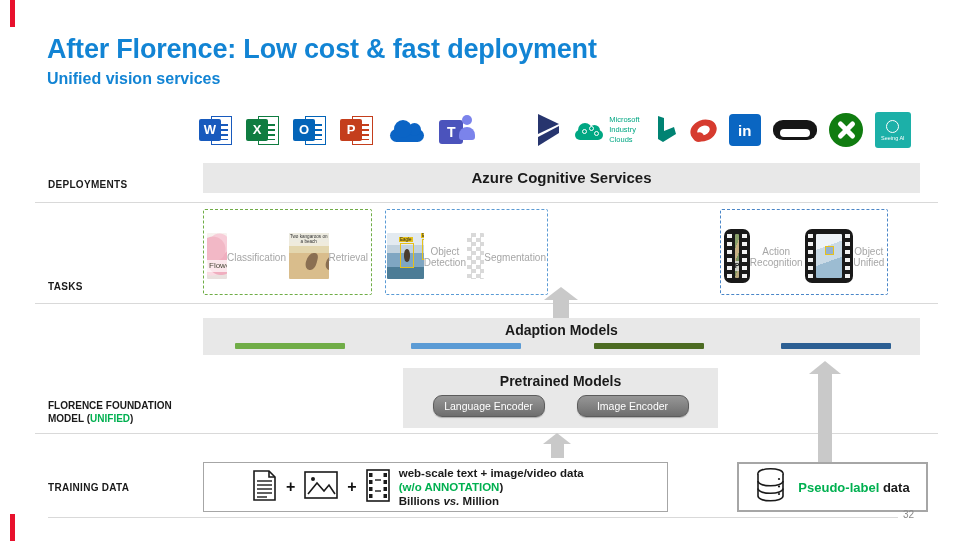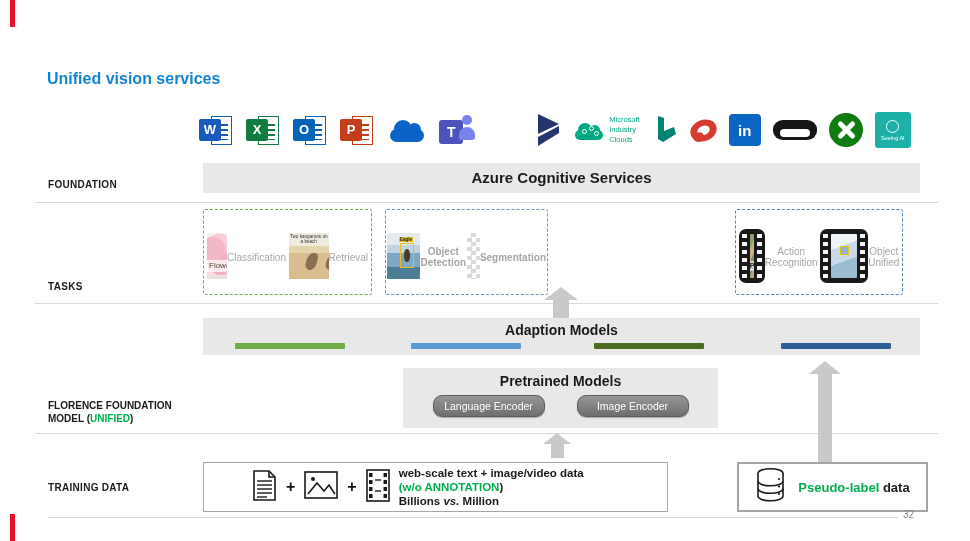--- a/index.html
+++ b/index.html
@@ -78,21 +78,21 @@
   .abar{position:absolute;top:25px;height:6px;width:110px;border-radius:1px;}
   .abar.a0{left:32px;} .abar.a1{left:208px;} .abar.a2{left:391px;} .abar.a3{left:578px;}
 
   .hr{position:absolute;height:1px;background:#D9D9D9;left:35px;width:903px;}
   .hr1{top:202px;} .hr2{top:303px;} .hr3{top:433px;}
   .hr4{top:517px;left:48px;width:850px;}
 
   
   .task-group{position:absolute;top:209px;height:86px;box-sizing:border-box;border:1.6px dashed #999;
               border-radius:2px;display:flex;justify-content:space-evenly;padding-top:7px;}
-  .g1{left:203px;width:169px;} .g2{left:385px;width:163px;font-weight:bold;} .g3{left:568px;width:162px;} .g4{left:735px;width:168px;}
+  .g1{left:203px;width:169px;} .g2{left:385px;width:163px;} .g3{left:568px;width:162px;} .g4{left:720px;width:168px;}
   .task-item{display:flex;flex-direction:row;align-items:center;width:79px;}
   .t-label{margin-top:3px;font-size:10px;line-height:11px;color:#A6A6A6;text-align:center;}
 
   .thumb{position:relative;width:62px;height:46px;overflow:hidden;border-radius:1px;background:#eee;}
   .overlay-bot{position:absolute;left:0;right:0;bottom:0;background:rgba(248,245,238,.9);color:#3a3a3a;
                font-size:5px;line-height:1.25;text-align:center;padding:1px 2px;}
   .overlay-top{position:absolute;left:0;right:0;top:0;background:rgba(240,237,225,.92);color:#333;
                font-size:4.6px;line-height:1.2;text-align:center;padding:1px 0;}
 
   .th-flower{background:
@@ -179,20 +179,21 @@
   .page-num{position:absolute;left:903px;top:509px;font-size:10px;color:#8a8a8a;}
 </style>
 </head>
 <body>
 
 <div class="slide">
 
   <div class="redbar top"></div>
   <div class="redbar bot"></div>
 
+  <div class="title">After Florence: Low cost &amp; fast deployment</div>
   <div class="subtitle">Unified vision services</div>
 
   <div class="icon-row">
     <span class="ic app-ic word">
         <span class="sq">W</span>
       </span>
     <span class="ic app-ic excel">
         <span class="sq">X</span>
       </span>
     <span class="ic app-ic outlook">
@@ -244,21 +245,21 @@
         <span>in</span>
       </span>
     <span class="ic holo"></span>
     <span class="ic xbox"></span>
     <span class="ic sai">
       <span class="sai-g"></span>
       <span class="sai-t">Seeing AI</span>
     </span>
   </div>
 
-  <div class="row-label lbl-deploy">FOUNDATION</div>
+  <div class="row-label lbl-deploy">DEPLOYMENTS</div>
   <div class="gbar azure">Azure Cognitive Services</div>
   <div class="hr hr1"></div>
 
   <div class="row-label lbl-tasks">TASKS</div>
 
   <div class="task-group g1" style="border-color: rgb(112, 173, 71);">
     <div class="task-item">
       <div class="thumb th-flower">
         <div class="overlay-bot">Flower</div>
       </div>

